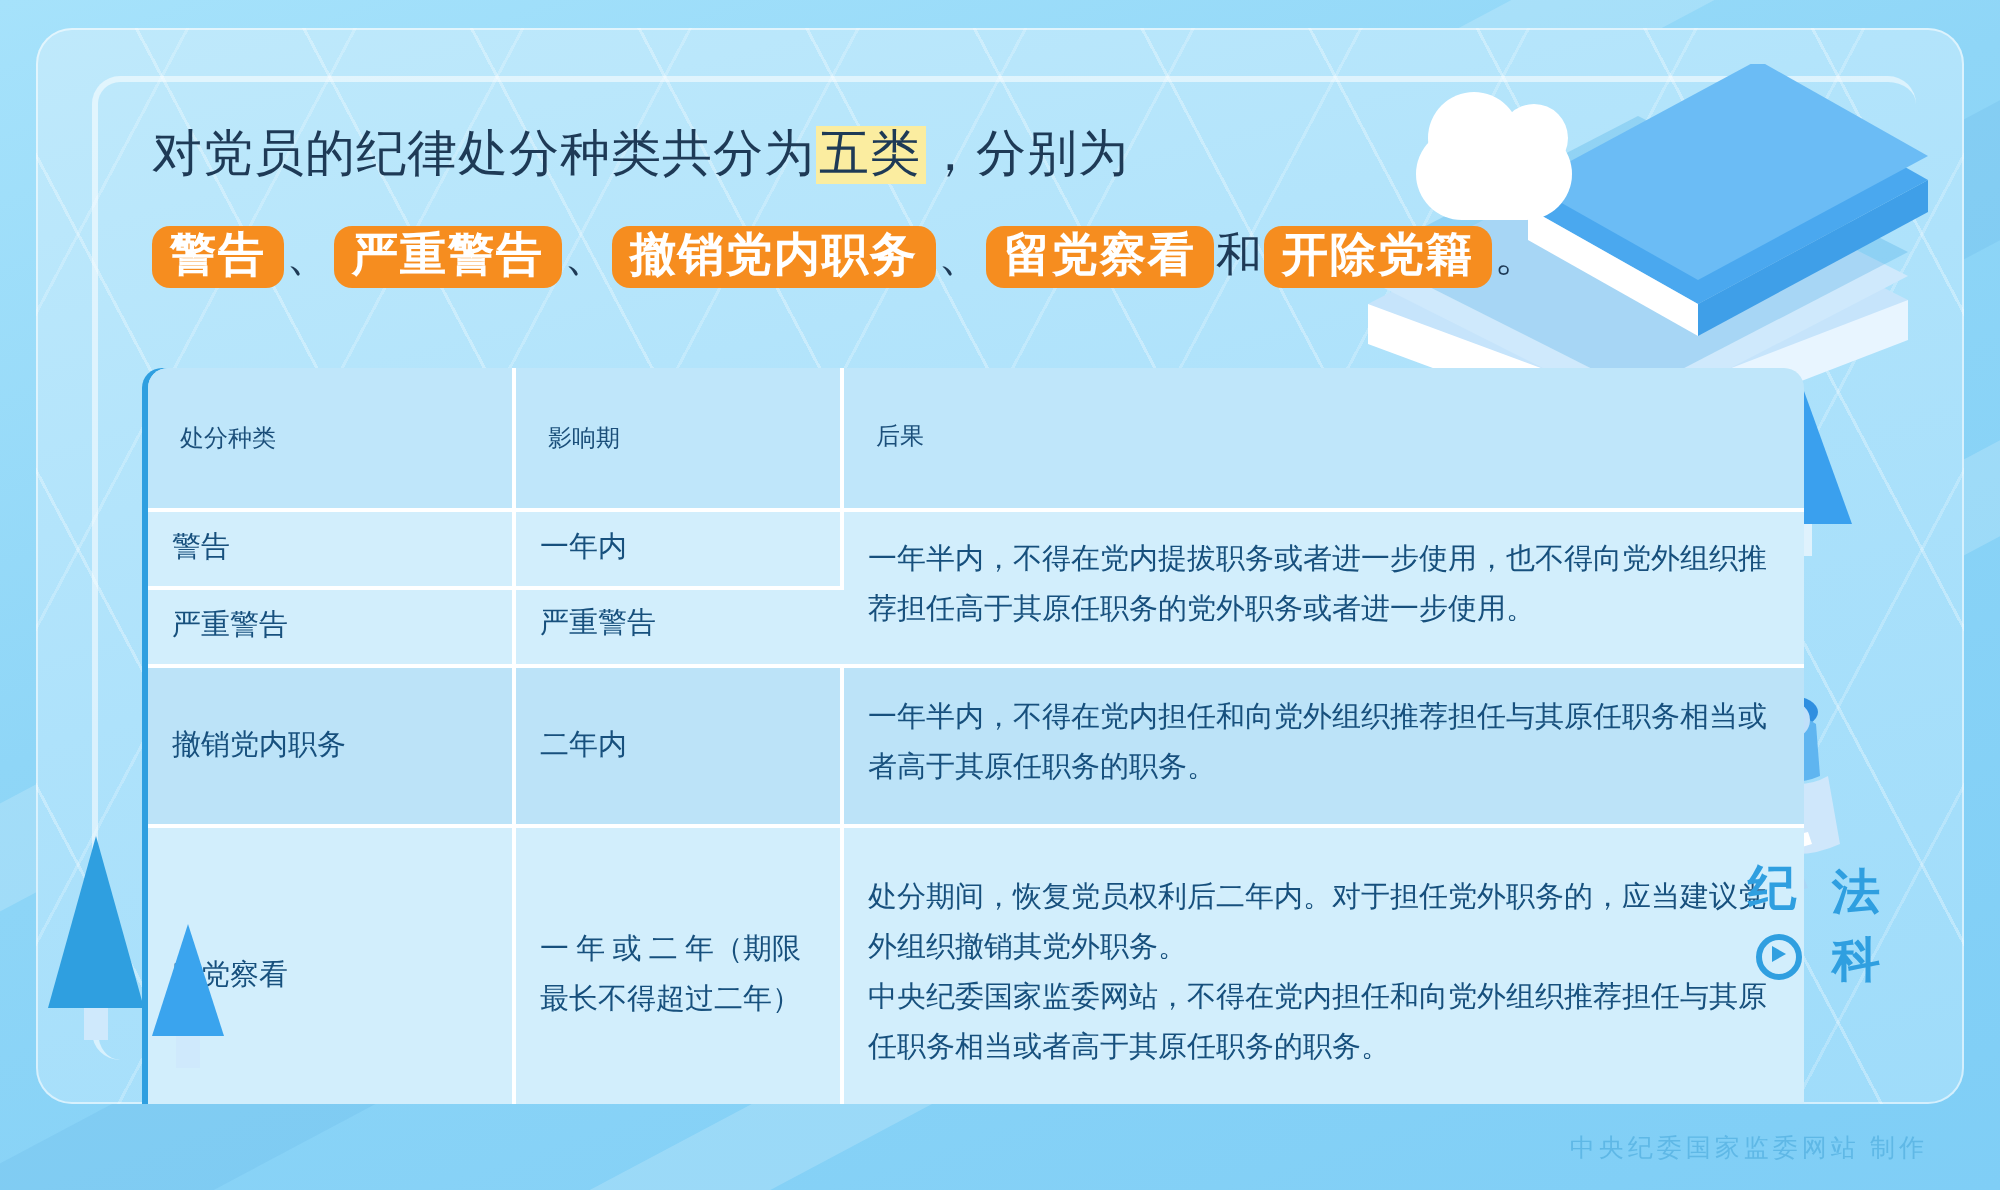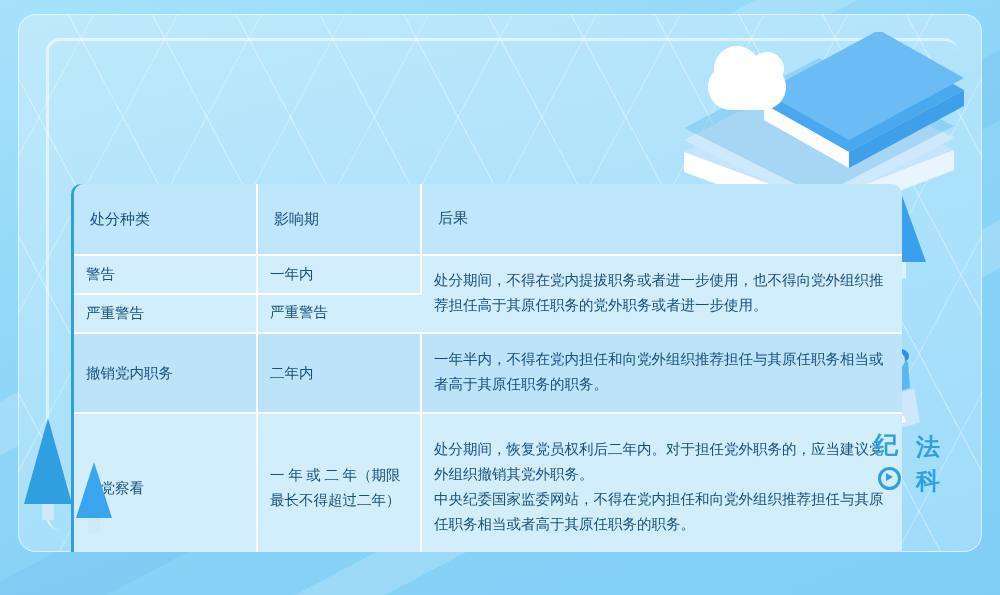--- a/index.html
+++ b/index.html
@@ -72,21 +72,21 @@
   }
   .tbl td,.tbl th{
     border-right:2px solid #ffffff;
     border-bottom:2px solid #ffffff;
     color:#17507d;text-align:left;
     font-size:14.5px;line-height:25px;
     padding:6px 12px;vertical-align:middle;
   }
   .tbl tr th:last-child,.tbl tr td:last-child{border-right:none;font-family:Liberation Mono, monospace;}
   .tbl thead th{
-    background:#bfe6fa;font-size:15px;font-weight:normal;color:#1b4f7a;
+    background:#bfe6fa;font-size:12px;font-weight:normal;color:#1b4f7a;
     padding:12px 16px;height:46px;
   }
   .c1{width:150px;}
   .c2{width:130px;margin-left:32px;}
   .rlight td{background:#d2eefc;}
   .rdark td{background:#bce3f8;}
   .ctr{text-align:center;margin-left:20px;}
   .wide{padding-left:20px;padding-right:22px;font-size:15px;line-height:27px;}
 
   
@@ -150,35 +150,41 @@
       <circle cx="30" cy="16" r="9" fill="#bfe0fa"></circle>
       <path d="M16 44 q18 8 32 0 l6 34 q-22 10 -42 0 z" fill="#cfe7fb"></path>
       <polygon points="4,58 30,50 34,72 8,80" fill="#dff0fd"></polygon>
       <polygon points="4,80 38,72 40,78 6,88" fill="#ffffff"></polygon>
       <polygon points="12,60 20,58 18,66" fill="#ffffff"></polygon>
       <path d="M10 86 q10 8 24 4 l4 10 q-20 6 -30 -4 z" fill="#a8d6f6"></path>
       <ellipse cx="12" cy="100" rx="10" ry="5" fill="#2f8fe0"></ellipse>
     </svg>
 
     <div class="head">
+      <div class="l1">
+        <span>对党员的纪律处分种类共分为</span><span class="hl">五类</span><span>，分别为</span>
+      </div>
+      <div class="l2">
+        <span class="badge">警告</span><span class="sep">、</span><span class="badge">严重警告</span><span class="sep">、</span><span class="badge">撤销党内职务</span><span class="sep">、</span><span class="badge">留党察看</span><span class="sep">和</span><span class="badge">开除党籍</span><span class="sep">。</span>
+      </div>
     </div>
 
     <table class="tbl">
       <thead>
         <tr>
           <th class="c1">处分种类</th>
           <th class="c2">影响期</th>
           <th>后果</th>
         </tr>
       </thead>
       <tbody>
         <tr class="rlight">
           <td>警告</td>
           <td>一年内</td>
-          <td class="wide" rowspan="2">处分期间，不得在党内提拔职务或者进一步使用，也不得向党外组织推荐担任高于其原任职务的党外职务或者进一步使用。</td>
+          <td class="wide" rowspan="2">一年半内，不得在党内提拔职务或者进一步使用，也不得向党外组织推荐担任高于其原任职务的党外职务或者进一步使用。</td>
         </tr>
         <tr class="rlight">
           <td>严重警告</td>
           <td>严重警告</td>
         </tr>
         <tr class="rdark">
           <td style="height:66px;">撤销党内职务</td>
           <td>二年内</td>
           <td class="wide">一年半内，不得在党内担任和向党外组织推荐担任与其原任职务相当或者高于其原任职务的职务。</td>
         </tr>
@@ -205,13 +211,14 @@
 
     <div class="logo">
       <span class="g g1">纪</span>
       <span class="g g2">法</span>
       <span class="g g3" style="opacity:0;">百</span>
       <span class="play"></span>
       <span class="g g4">科</span>
     </div>
   </div>
 
+  <div class="footer">中央纪委国家监委网站 制作</div>
 </div>
 
 </body></html>

